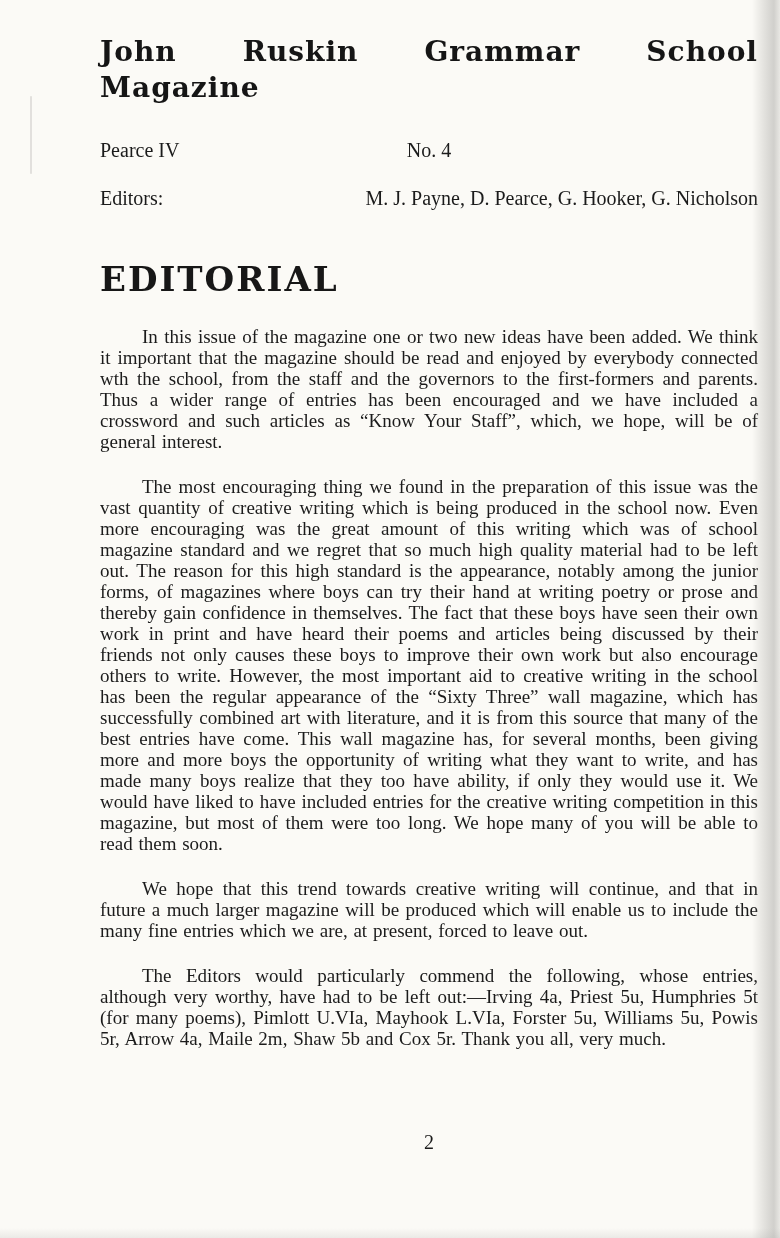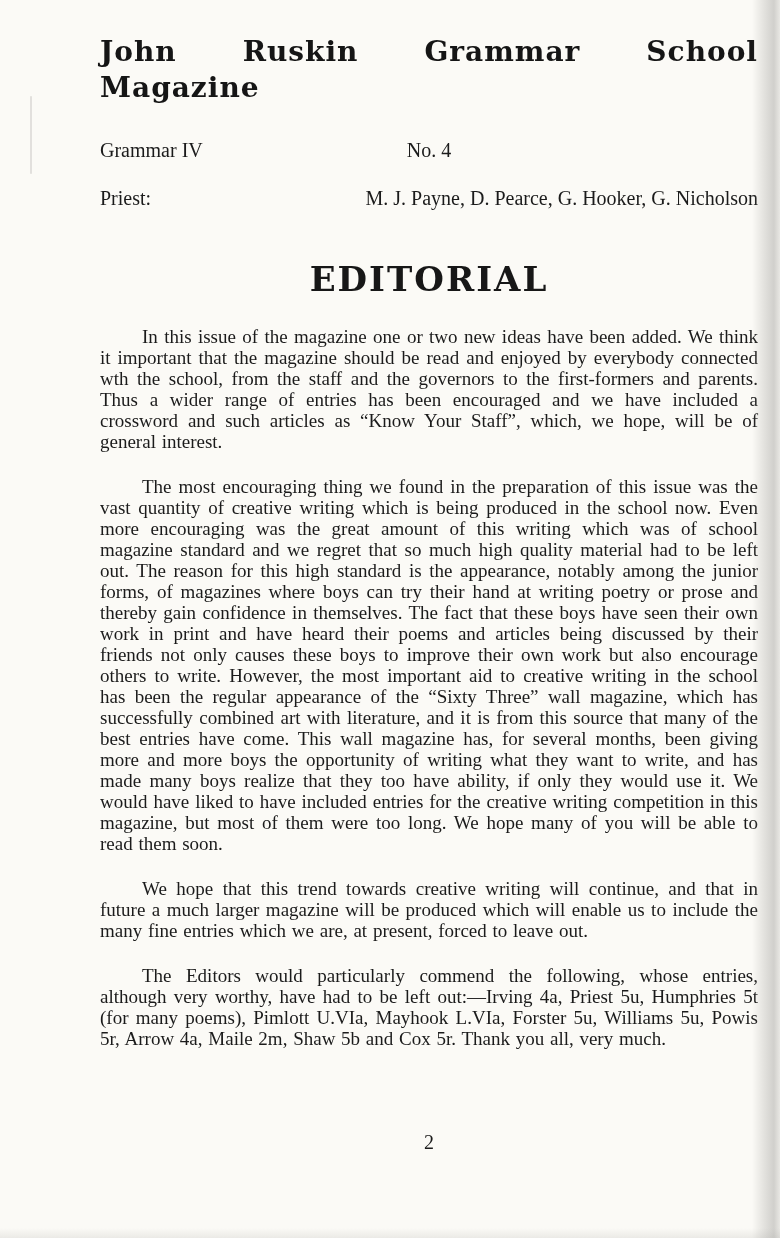--- a/index.html
+++ b/index.html
@@ -93,21 +93,20 @@
     font-size: 20px;
     line-height: 24px;
     margin: 0 0 46px 0;
   }
   .article-heading {
     font-family: "DejaVu Serif", serif;
     font-weight: bold;
     font-size: 34px;
     line-height: 46px;
     letter-spacing: 2px;
-    text-align: center;
     margin: 0 0 24px 0;
     color: #171717;
   }
   .body-text p {
     margin: 0 0 24px 0;
     font-size: 19px;
     line-height: 21px;
     text-align: justify;
     text-indent: 42px;
     word-spacing: 1px;
@@ -127,26 +126,26 @@
 
 <div class="paper">
 
   <div class="scan-artifact-left"></div>
 
   <div class="content">
 
     <h1 class="masthead-title">John Ruskin Grammar School Magazine</h1>
 
     <div class="issue-row">
-      <span class="left">Grammar IV</span>
+      <span class="left">Pearce IV</span>
       <span class="right">No. 4</span>
     </div>
 
     <div class="editors-row">
-      <span>Priest:</span>
+      <span>Editors:</span>
       <span>M. J. Payne, D. Pearce, G. Hooker, G. Nicholson</span>
     </div>
 
     <h2 class="article-heading">EDITORIAL</h2>
 
     <div class="body-text">
       <p>In this issue of the magazine one or two new ideas have been added. We think it important that the magazine should be read and enjoyed by everybody connected wth the school, from the staff and the governors to the first-formers and parents. Thus a wider range of entries has been encouraged and we have included a crossword and such articles as “Know Your Staff”, which, we hope, will be of general interest.</p>
       <p>The most encouraging thing we found in the preparation of this issue was the vast quantity of creative writing which is being produced in the school now. Even more encouraging was the great amount of this writing which was of school magazine standard and we regret that so much high quality material had to be left out. The reason for this high standard is the appearance, notably among the junior forms, of magazines where boys can try their hand at writing poetry or prose and thereby gain confidence in themselves. The fact that these boys have seen their own work in print and have heard their poems and articles being discussed by their friends not only causes these boys to improve their own work but also encourage others to write. However, the most important aid to creative writing in the school has been the regular appearance of the “Sixty Three” wall magazine, which has successfully combined art with literature, and it is from this source that many of the best entries have come. This wall magazine has, for several months, been giving more and more boys the opportunity of writing what they want to write, and has made many boys realize that they too have ability, if only they would use it. We would have liked to have included entries for the creative writing competition in this magazine, but most of them were too long. We hope many of you will be able to read them soon.</p>
       <p>We hope that this trend towards creative writing will continue, and that in future a much larger magazine will be produced which will enable us to include the many fine entries which we are, at present, forced to leave out.</p>
       <p>The Editors would particularly commend the following, whose entries, although very worthy, have had to be left out:—Irving 4a, Priest 5u, Humphries 5t (for many poems), Pimlott U.VIa, Mayhook L.VIa, Forster 5u, Williams 5u, Powis 5r, Arrow 4a, Maile 2m, Shaw 5b and Cox 5r. Thank you all, very much.</p>

